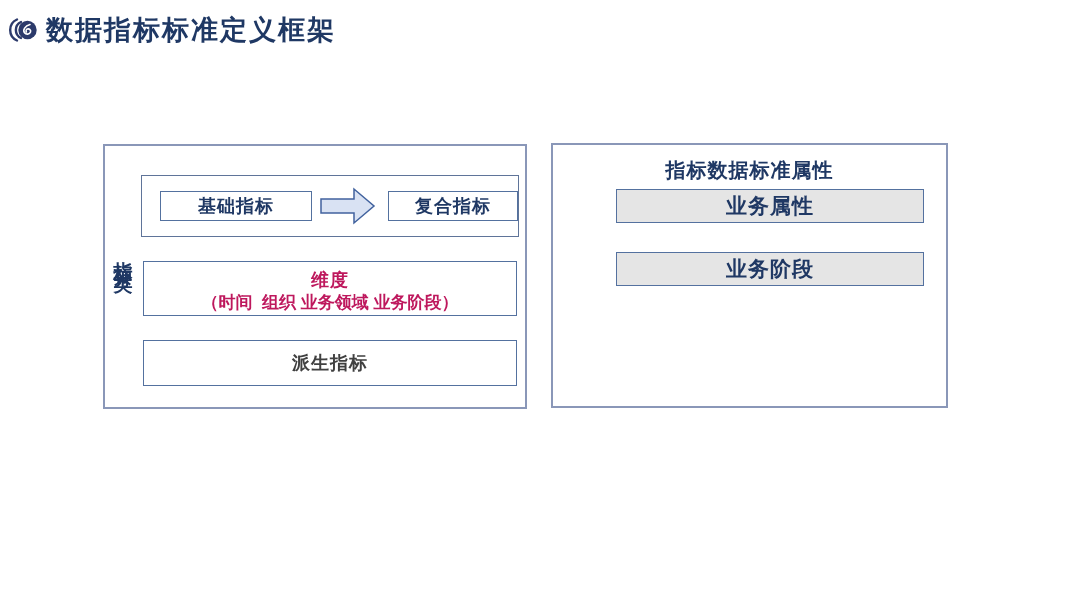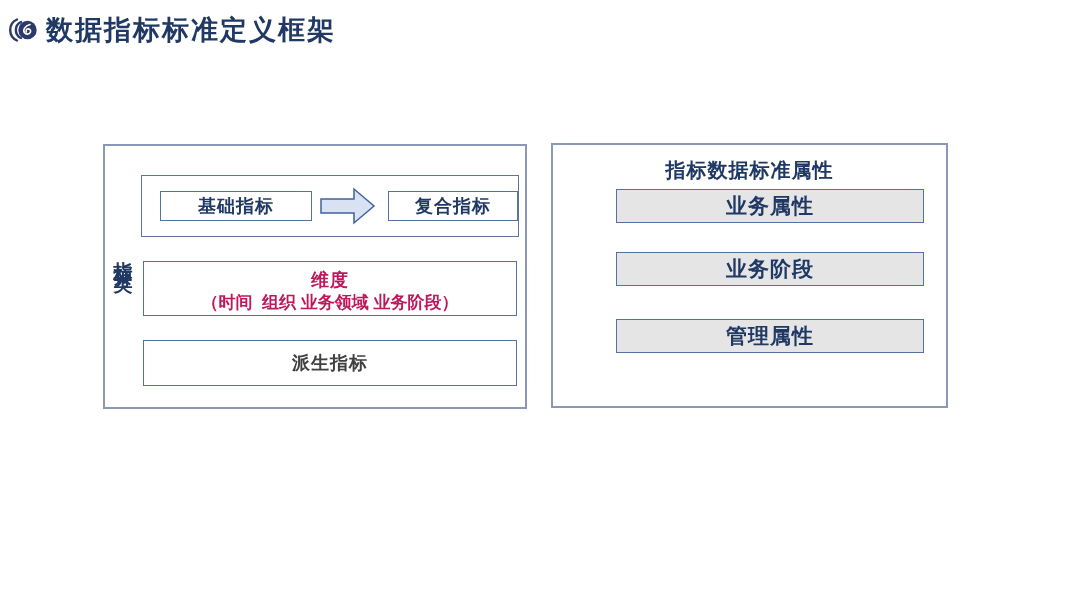--- a/index.html
+++ b/index.html
@@ -119,14 +119,13 @@
 </div>
 
 <div class="panel panel-right">
 
   <div class="right-title">指标数据标准属性</div>
 
   <div class="attr-box attr-0">业务属性</div>
 
   <div class="attr-box attr-1">业务阶段</div>
 
-  <div class="attr-box attr-2">管理属性</div>
 </div>
 
 </body></html>

